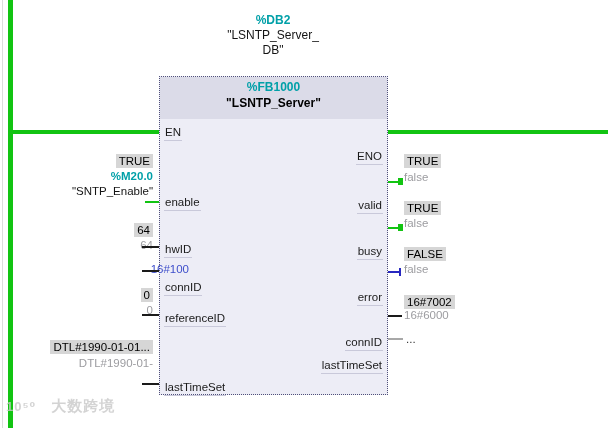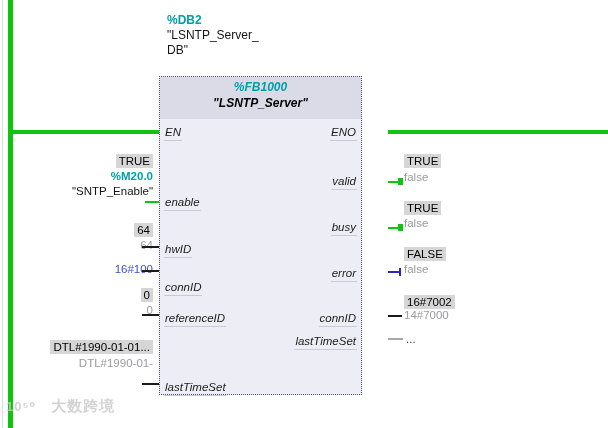--- a/index.html
+++ b/index.html
@@ -18,42 +18,42 @@
   .wire-en{left:13px;top:130px;width:146px;height:4px;}
   .wire-eno{left:388px;top:130px;width:220px;height:4px;}
   .wire-black{background:#1a1a1a;height:2px;}
   .wire-gray{background:#a8a8a8;height:2px;}
   .wire-green-s{background:#12c412;height:2px;}
   .sq-green{background:#12c412;width:5px;height:7px;}
   .wire-dash-blue{border-top:2px dashed #2727c0;height:0;}
   .tick-blue{background:#2727c0;width:2px;height:8px;}
 
   
-  .db-anno{left:167px;top:13px;width:212px;line-height:15px;font-size:12px;}
+  .db-anno{left:167px;top:13px;width:212px;text-align:center;line-height:15px;font-size:12px;}
   .teal{color:#00a0a8;font-weight:bold;}
 
   
-  .fb{left:159px;top:76px;width:203px;height:319px;background:#ededf6;
-      border:1px dotted #50507a;box-sizing:border-box;font-style:italic;}
+  .fb{left:159px;top:76px;width:229px;height:319px;background:#ededf6;
+      border:1px dotted #50507a;box-sizing:border-box;}
   .fb-head{position:absolute;left:0;top:0;width:100%;height:42px;background:#dbdbe8;
       text-align:center;}
   .fb-addr{margin-top:3px;font-size:12px;}
   .fb-title{margin-top:2px;font-size:12px;font-weight:bold;color:#000;}
 
   .pin{position:absolute;font-size:11.5px;line-height:13px;color:#1a1a1a;
        border-bottom:1px solid #c9c9da;padding:0 1px 1px 1px;}
   .pin-l{left:4px;}
-  .pin-r{right:4px;}
+  .pin-r{right:4px;margin-top:24px;}
 
   
   .lval{left:0;width:153px;text-align:right;line-height:14px;white-space:nowrap;}
   .rval{left:404px;line-height:14px;white-space:nowrap;}
   .mon{display:inline-block;background:#d6d6d6;color:#000;padding:0 3px;line-height:14px;}
   .opgray{color:#9c9ca0;}
-  .opblue{color:#3e4ecb;}
+  .opblue{color:#3e4ecb;padding-left:36px;}
   .opdark{color:#333;}
 
   .watermark{left:6px;top:397px;font-size:15px;font-weight:bold;color:#c9c9c9;
       opacity:.8;letter-spacing:1px;white-space:nowrap;}
   .wm-logo{font-size:13px;margin-right:15px;}
 </style>
 </head>
 <body>
 
 <div id="stage">
@@ -119,21 +119,21 @@
   <div class="abs rval opgray" style="top:216px">false</div>
   <div class="abs wire-green-s" style="left:388px;top:227px;width:12px"></div>
   <div class="abs sq-green" style="left:398px;top:224px"></div>
 
   <div class="abs rval" style="top:247px"><span class="mon">FALSE</span></div>
   <div class="abs rval opgray" style="top:262px">false</div>
   <div class="abs wire-dash-blue" style="left:388px;top:271px;width:12px"></div>
   <div class="abs tick-blue" style="left:399px;top:268px"></div>
 
   <div class="abs rval" style="top:295px"><span class="mon">16#7002</span></div>
-  <div class="abs rval opgray" style="top:308px">14#7000</div>
+  <div class="abs rval opgray" style="top:308px">16#6000</div>
   <div class="abs wire-black" style="left:388px;top:315px;width:14px"></div>
 
   <div class="abs rval opdark" style="left:406px;top:332px">...</div>
   <div class="abs wire-gray" style="left:388px;top:338px;width:15px"></div>
 
   <div class="abs watermark">
     <span class="wm-logo">10⁵⁰</span><span>大数跨境</span>
   </div>
 
 </div>

